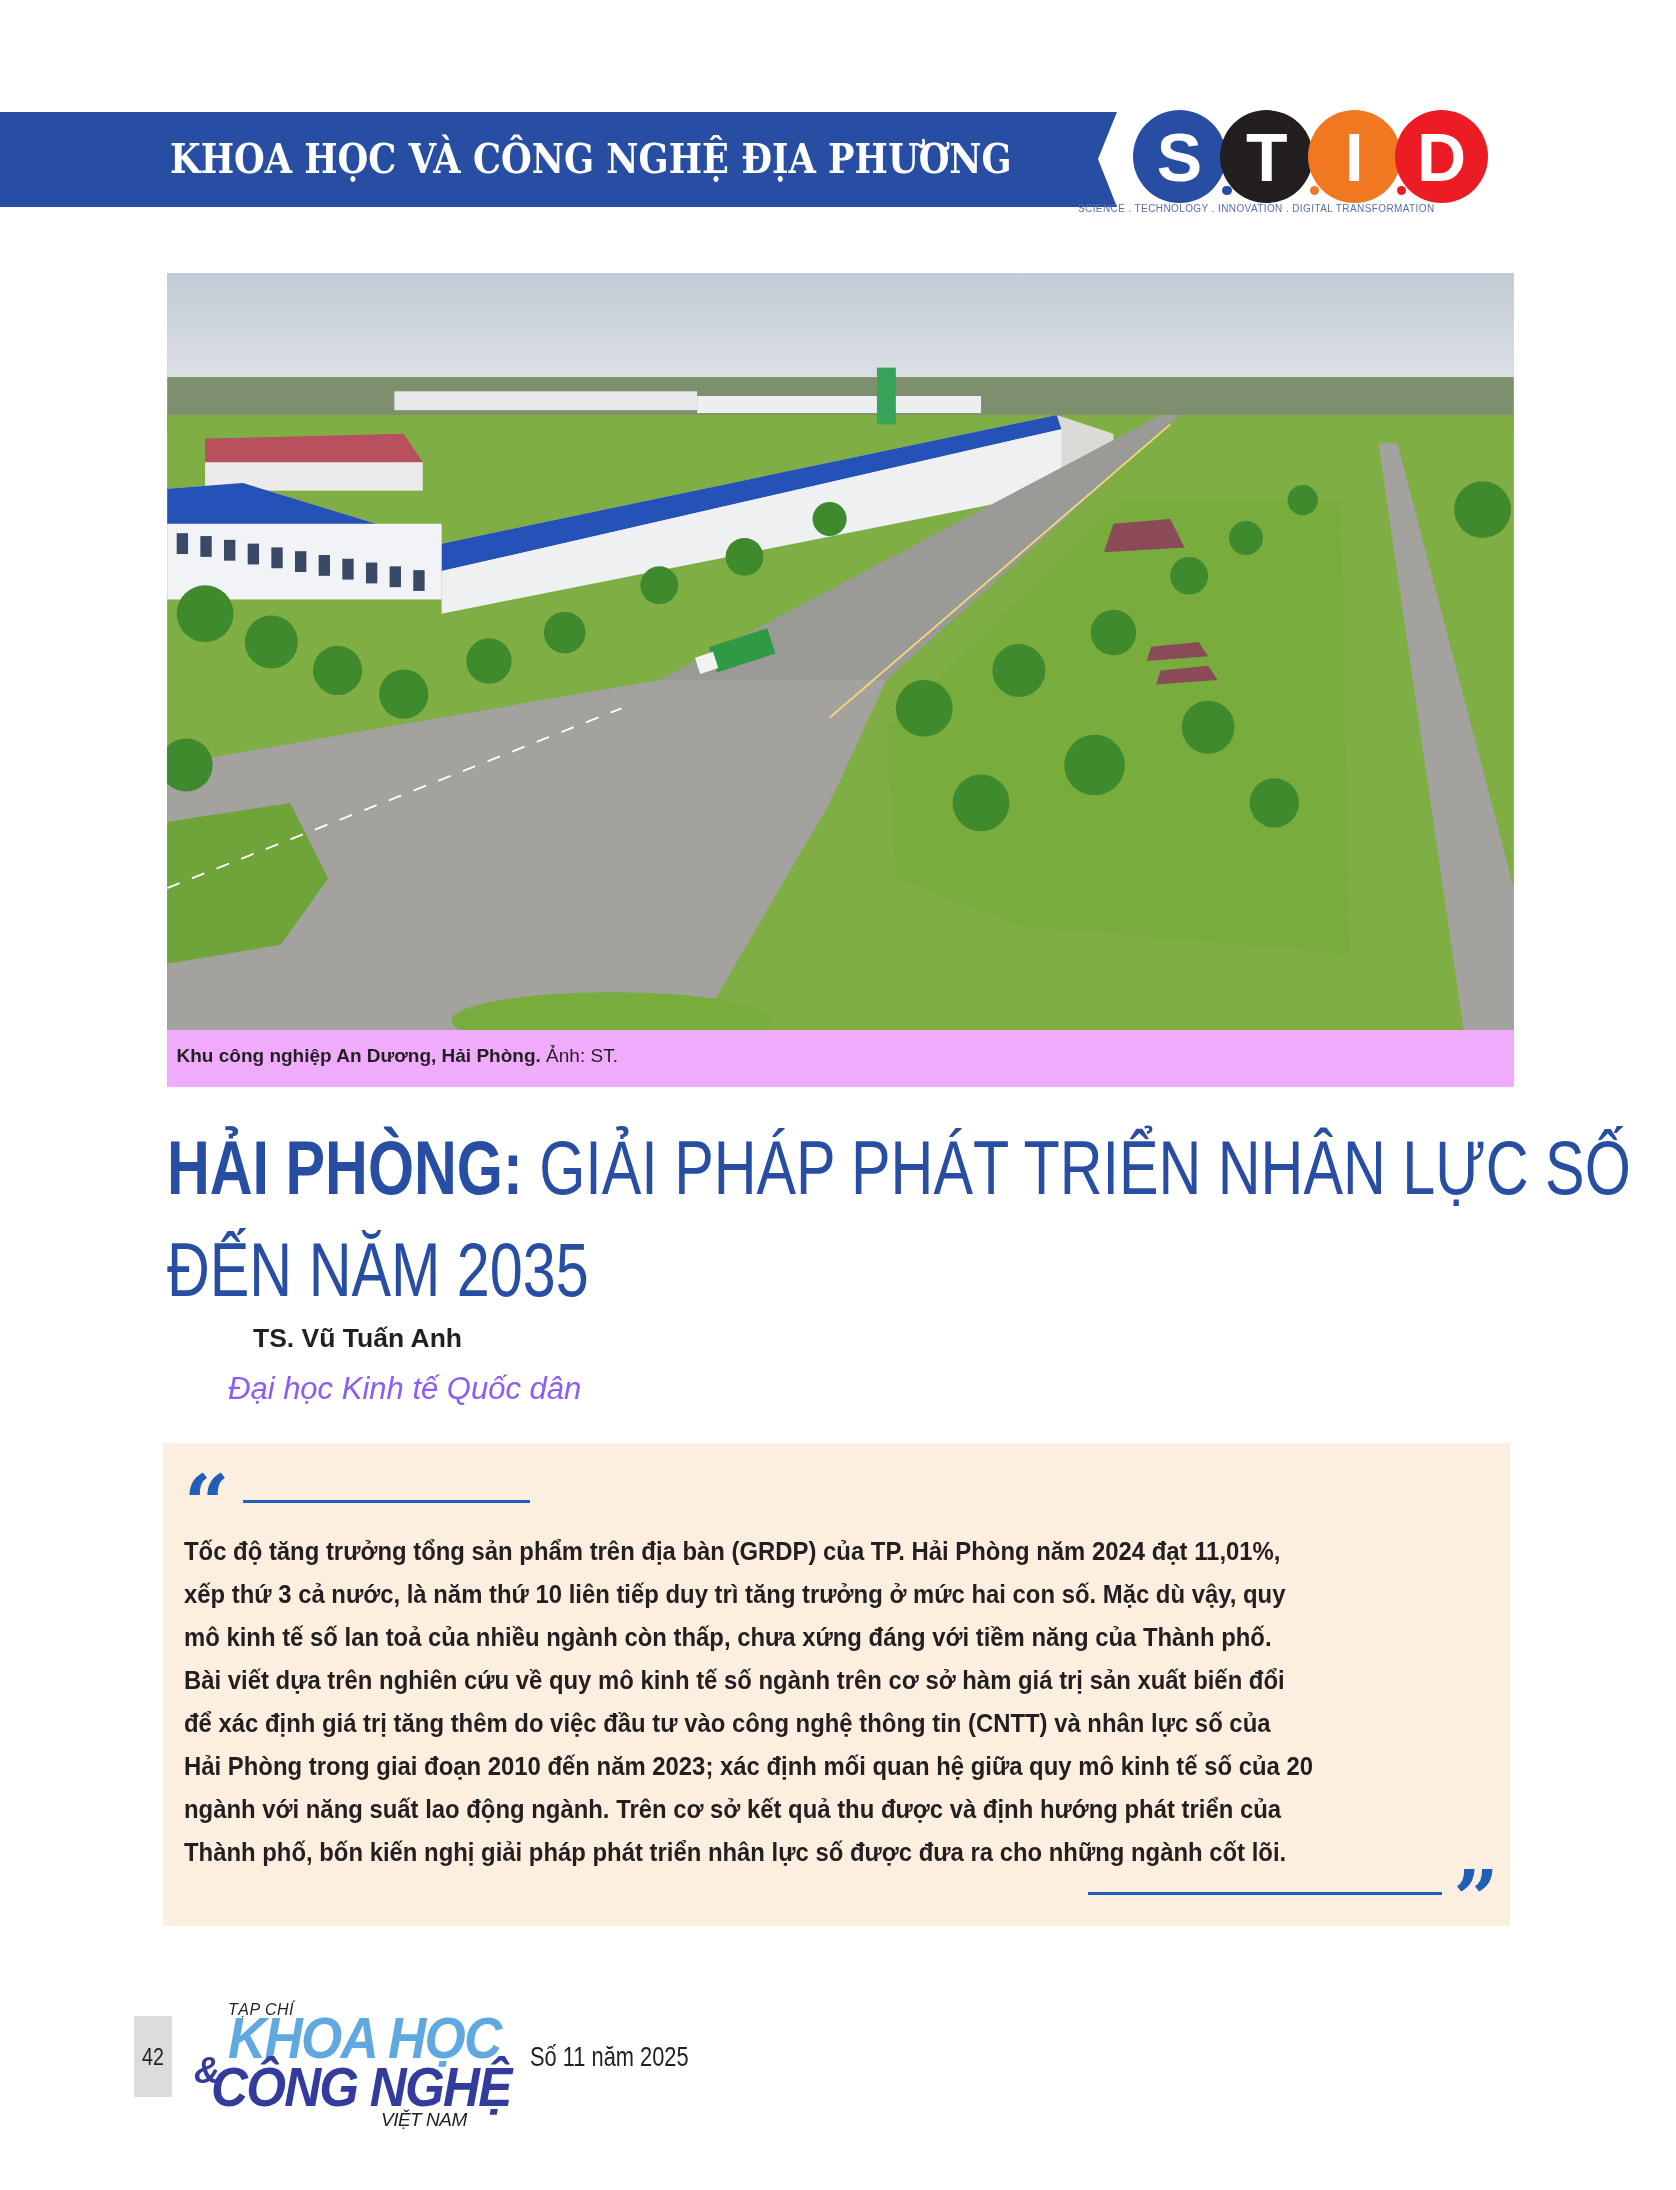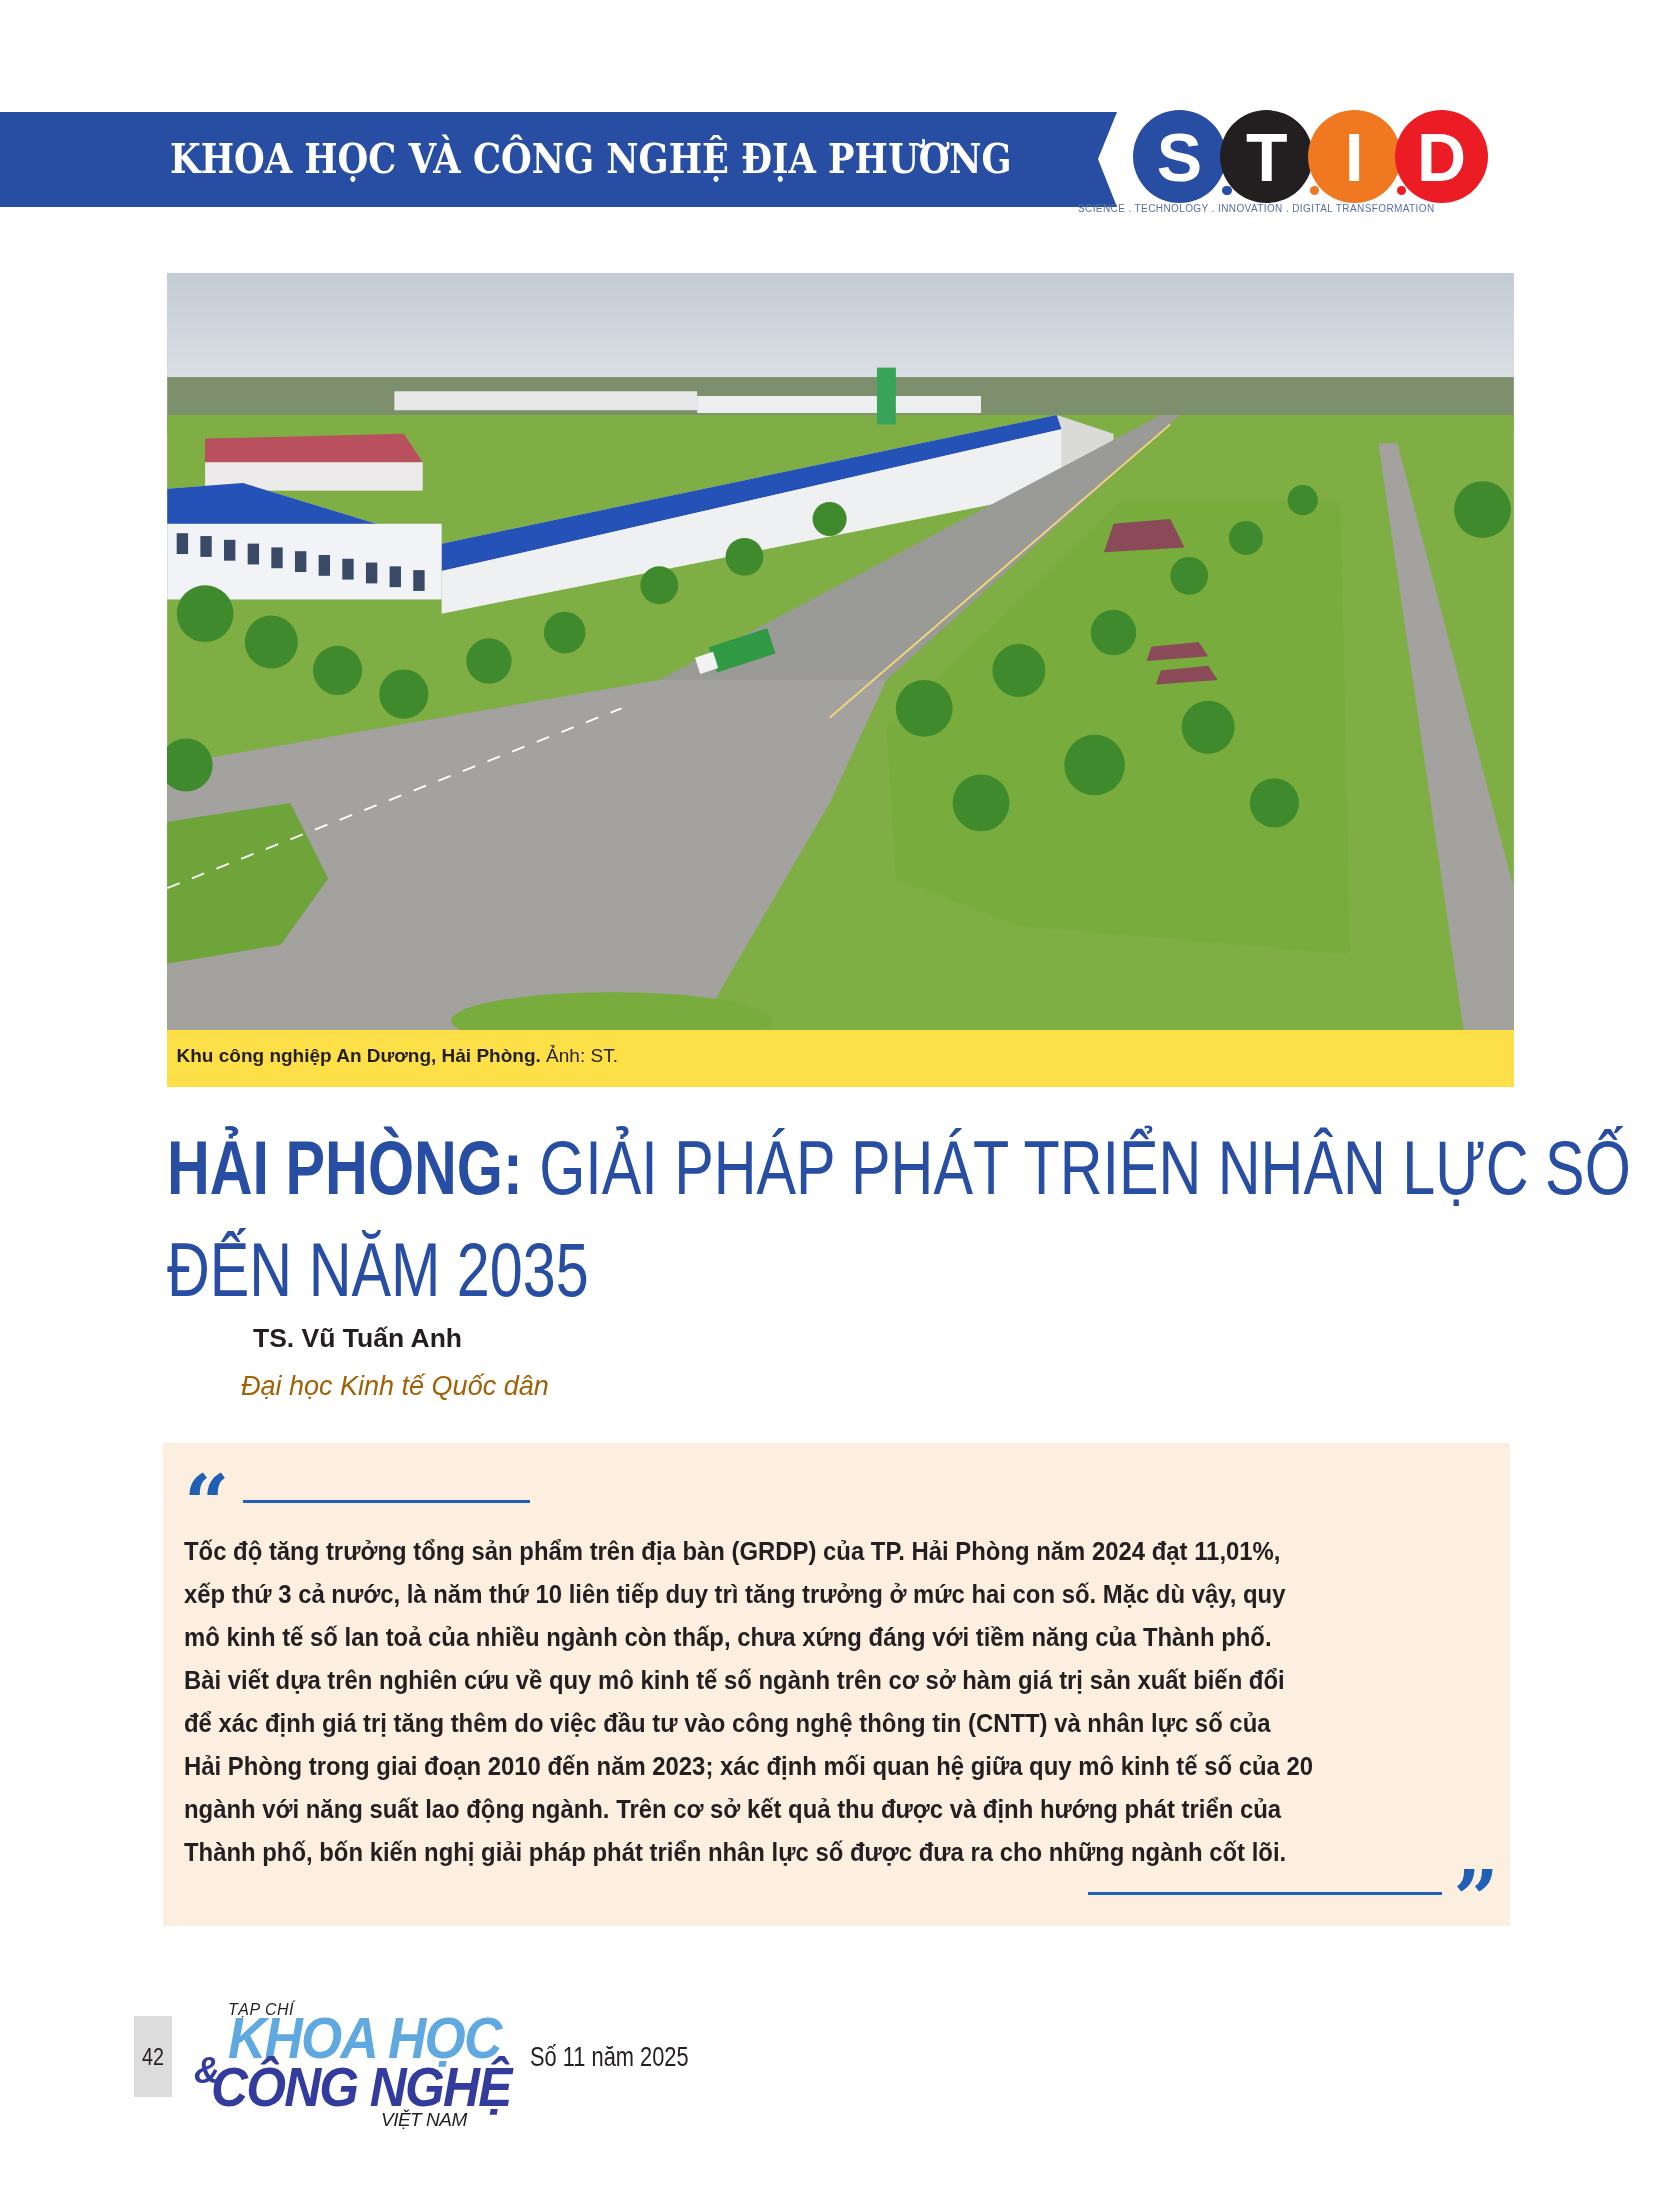--- a/index.html
+++ b/index.html
@@ -7,28 +7,28 @@
   .banner{position:absolute;left:0;top:112px;width:1117px;height:95px;background:#284ea3;
     clip-path:polygon(0 0,1117px 0,1098px 47px,1117px 95px,0 95px);}
   .banner-title{position:absolute;left:170px;top:112px;height:95px;line-height:95px;color:#fff;
     font-family:"DejaVu Serif",serif;font-weight:bold;font-size:41px;letter-spacing:0px;transform:scaleX(0.86);transform-origin:left center;white-space:nowrap;}
   .stid{position:absolute;left:1133px;top:110px;display:flex;align-items:center;}
   .stid .c{width:93px;height:93px;border-radius:50%;display:flex;align-items:center;justify-content:center;color:#fff;
     font-family:"Liberation Sans",sans-serif;font-weight:bold;font-size:68px;margin-right:-5.7px;position:relative;}
   .stid .dot{position:absolute;bottom:7.6px;right:-5.7px;width:9.5px;height:9.5px;border-radius:50%;z-index:2;}
   .stid-sub{position:absolute;left:1078px;top:203px;font-family:Liberation Sans, sans-serif;font-size:10px;color:#5a6fa8;letter-spacing:0.4px;white-space:nowrap;}
   .photo{position:absolute;left:167px;top:273px;width:1347px;height:757px;overflow:hidden;background:#c9cfd6;}
-  .caption{position:absolute;left:167px;top:1030px;width:1347px;height:57px;background:#fde047;}
+  .caption{position:absolute;left:167px;top:1030px;width:1347px;height:57px;background:#f0abfc;}
   .caption-text{position:absolute;left:9.5px;top:15px;font-size:19px;color:#231f20;white-space:nowrap;}
   .caption-text b{font-weight:bold;}
   .title{position:absolute;left:167px;top:1117px;width:1372px;color:#284ea3;font-family:"Liberation Sans",sans-serif;
     font-size:76px;line-height:102px;transform:scaleX(0.78);transform-origin:left top;white-space:nowrap;}
   .title .bold{font-weight:bold;}
   .author{position:absolute;left:241px;top:1323px;font-size:26.5px;font-weight:bold;color:#231f20;margin-left:12px;}
-  .affil{position:absolute;left:241px;top:1371px;font-size:27px;font-style:italic;color:#a16207;}
+  .affil{position:absolute;left:228px;top:1371px;font-size:31px;font-style:italic;color:#8b5cf6;}
   .abstract{position:absolute;left:163px;top:1443px;width:1347px;height:483px;background:#fdefe0;}
   .q-open{position:absolute;left:21px;top:21px;font-family:"DejaVu Serif",serif;font-weight:bold;font-size:79px;color:#1f5fb5;line-height:79px;}
   .q-line1{position:absolute;left:80px;top:57px;width:287px;height:2.8px;background:#1f5fb5;}
   .abs-text{position:absolute;left:21px;top:87px;width:1325px;font-size:25px;font-weight:bold;line-height:43px;color:#231f20;transform:scaleX(0.955);transform-origin:left top;}
   .abs-text p{margin:0;white-space:nowrap;}
   .q-close{position:absolute;right:11.4px;top:416px;font-family:"DejaVu Serif",serif;font-weight:bold;font-size:79px;color:#1f5fb5;line-height:79px;}
   .q-line2{position:absolute;left:1088px;top:1892px;width:354px;height:2.8px;background:#1f5fb5;}
   .pagebox{position:absolute;left:134px;top:2016px;width:38px;height:81px;background:#dcdcdc;}
   .pagenum{position:absolute;left:134px;top:2016px;width:38px;height:81px;line-height:81px;text-align:center;font-size:24.6px;color:#231f20;transform:scaleX(0.8);}
   .logo{position:absolute;left:194px;top:1997px;width:303px;height:142px;font-style:italic;}

